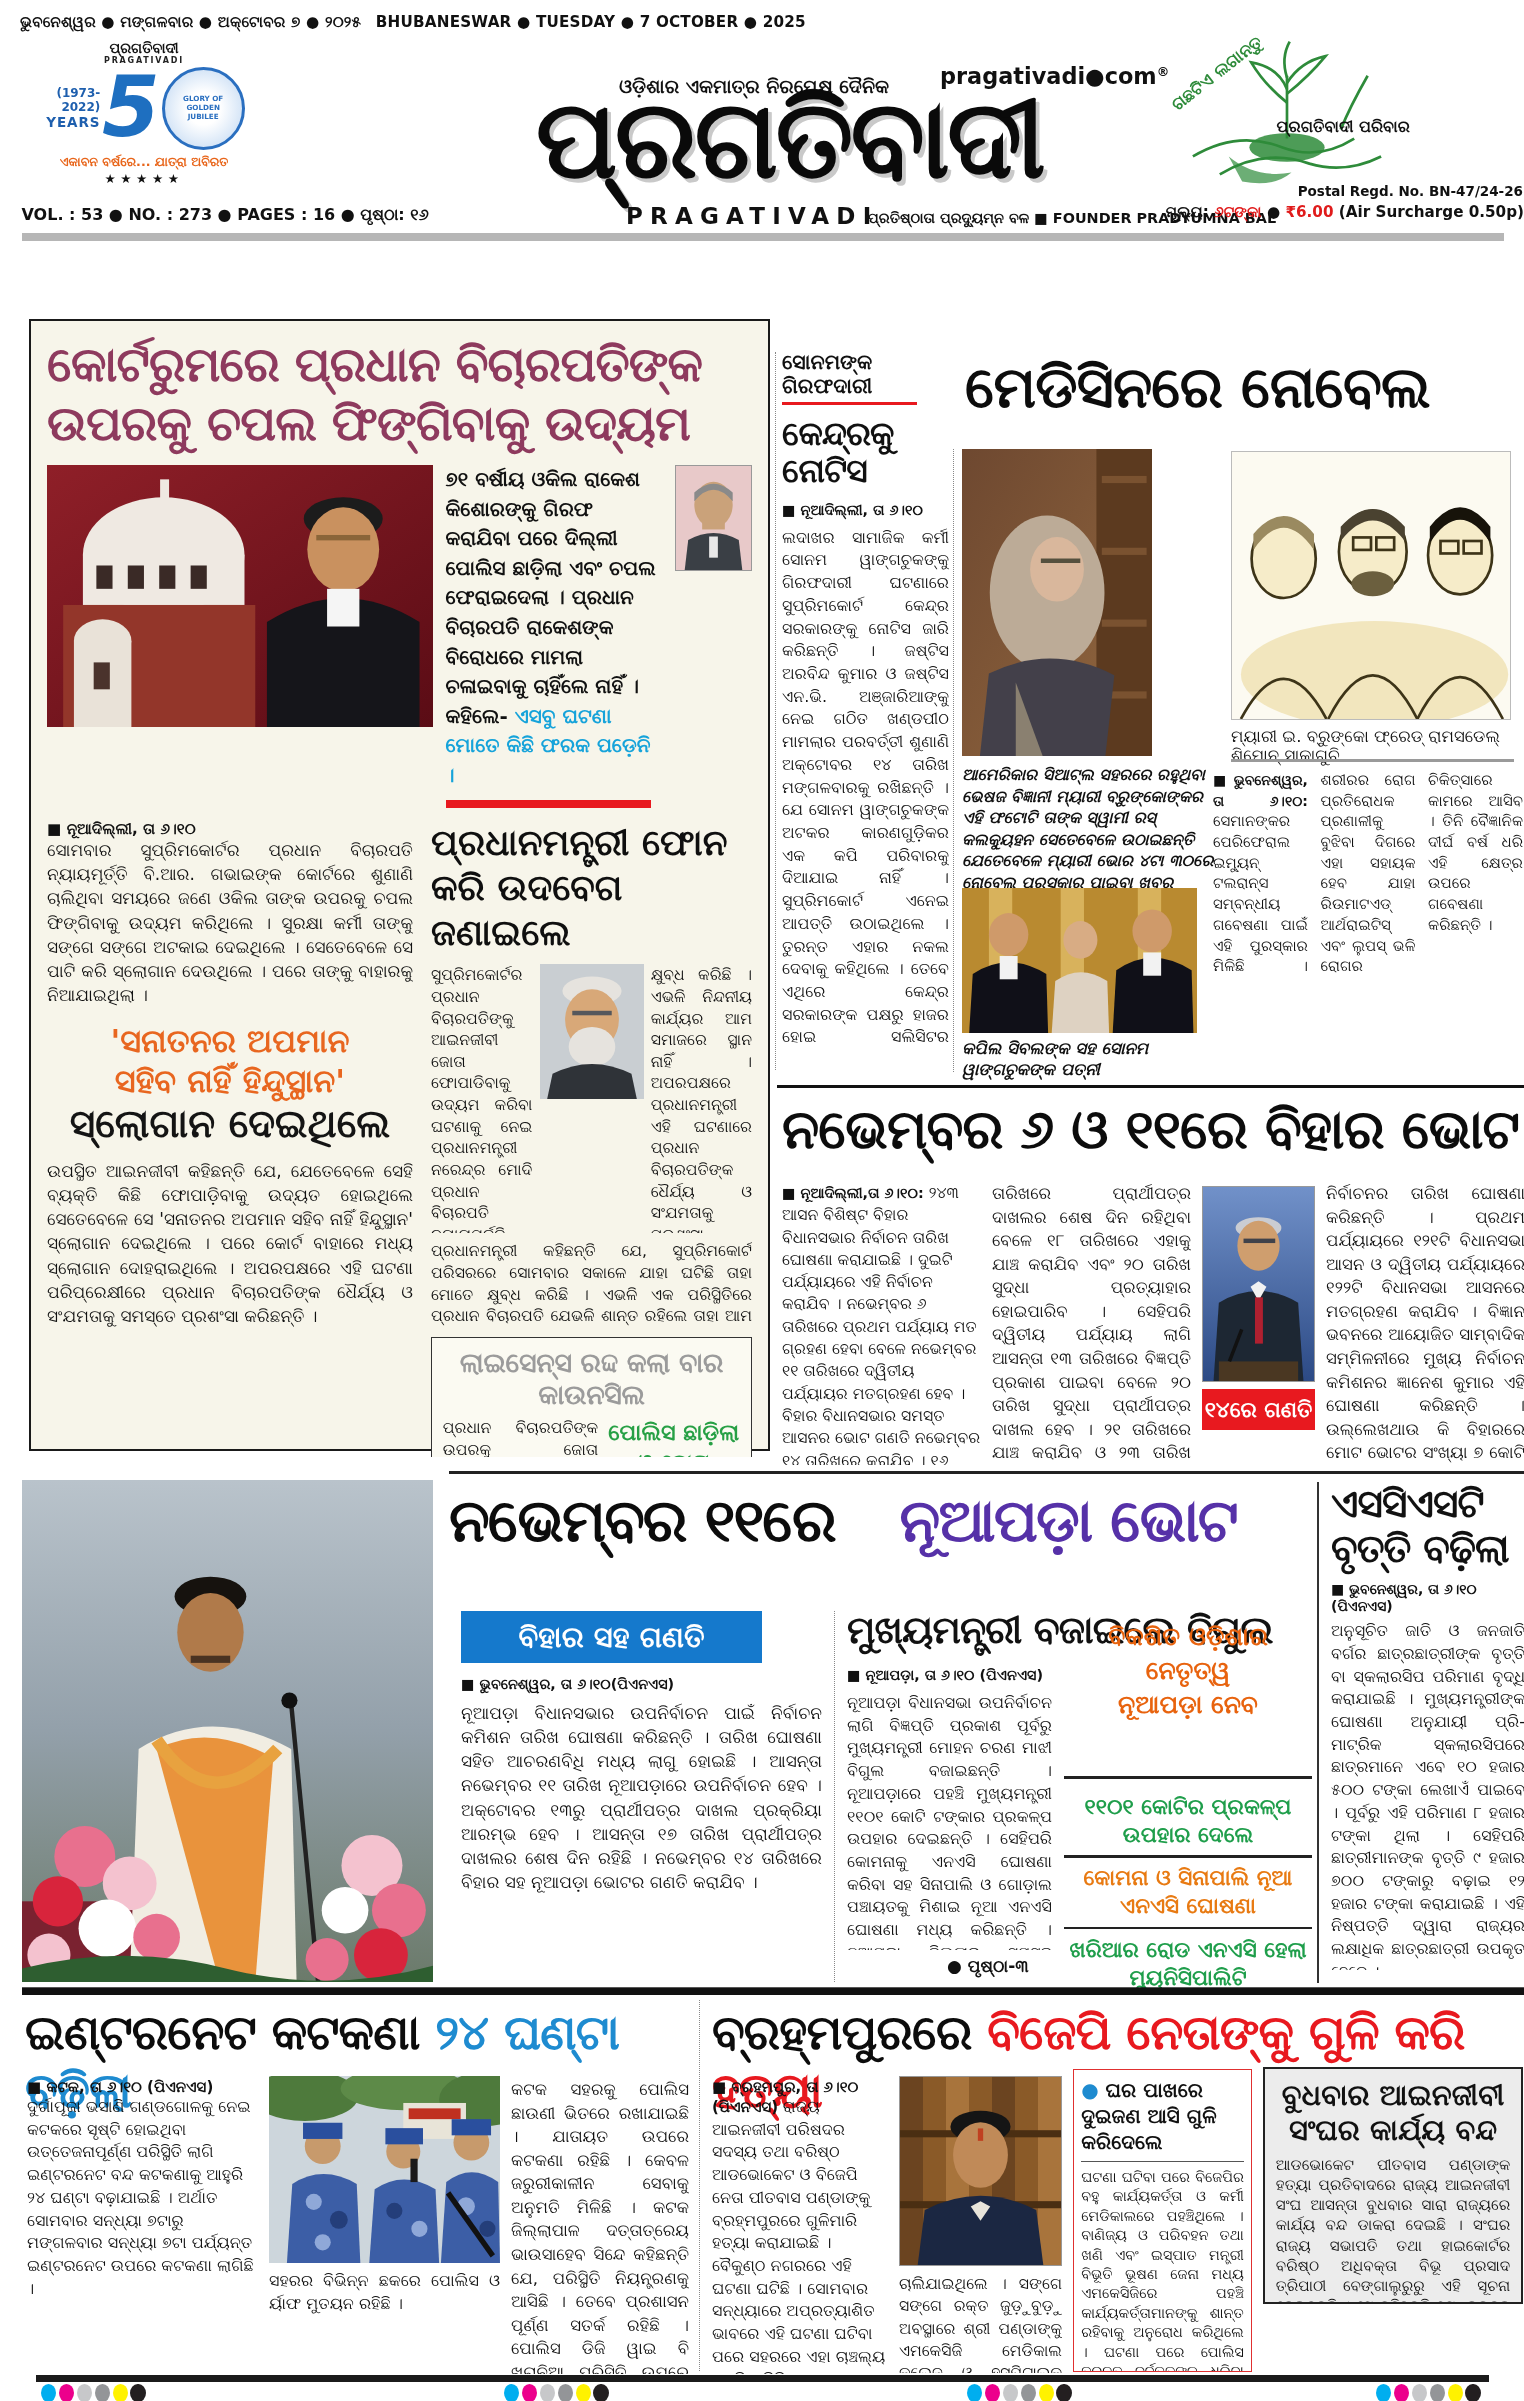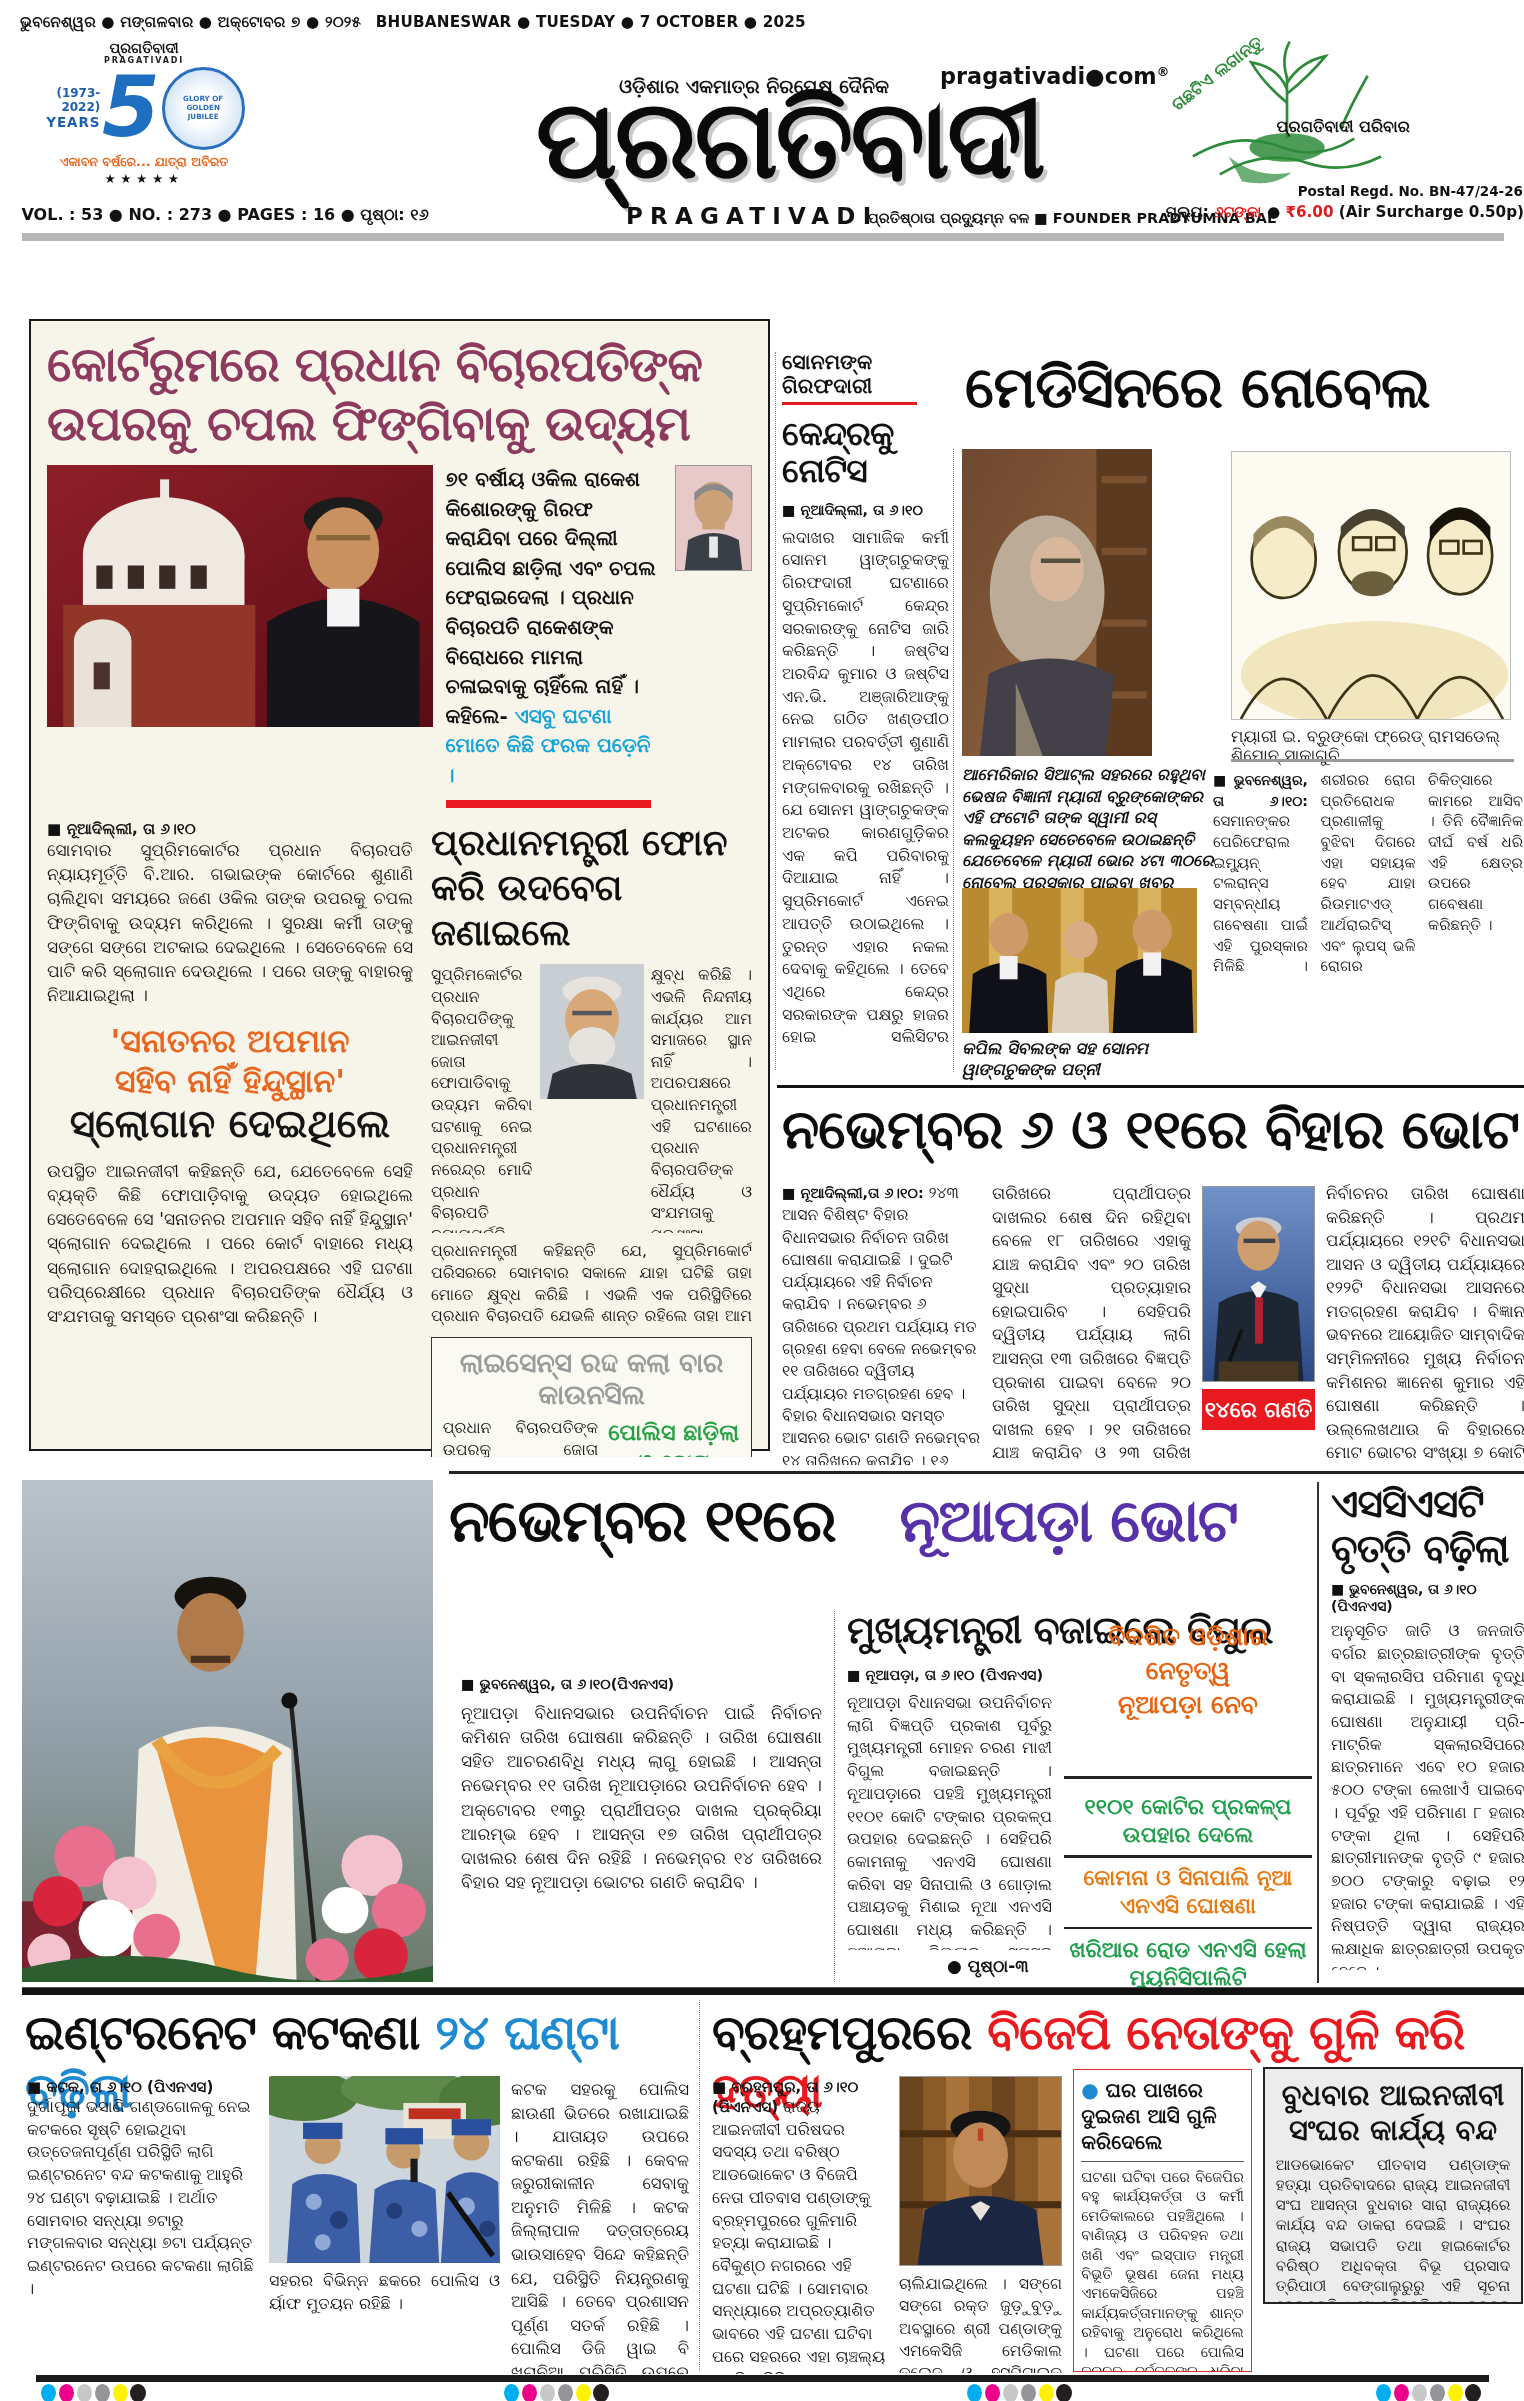--- a/index.html
+++ b/index.html
@@ -452,20 +452,21 @@
         <circle cx="340" cy="535" r="24" fill="#e8708e"></circle>
       </g>
       <path d="M0,545 Q120,515 240,548 Q350,572 458,542 L458,560 L0,560 Z" fill="#2e5e30"></path>
     </svg>
   </div>
   <div class="abs nu-head">
     <span>ନଭେମ୍ବର ୧୧ରେ </span><span class="purple">ନୂଆପଡ଼ା ଭୋଟ</span>
   </div>
   <div class="abs vd3"></div>
 
+  <div class="abs bluebox">ବିହାର ସହ ଗଣତି</div>
   <div class="abs nu-a-by byline">■ ଭୁବନେଶ୍ୱର, ତା ୬।୧୦(ପିଏନଏସ)</div>
   <div class="abs nu-a-body bodytext">ନୂଆପଡ଼ା ବିଧାନସଭାର ଉପନିର୍ବାଚନ ପାଇଁ ନିର୍ବାଚନ କମିଶନ ତାରିଖ ଘୋଷଣା କରିଛନ୍ତି । ତାରିଖ ଘୋଷଣା ସହିତ ଆଚରଣବିଧି ମଧ୍ୟ ଲାଗୁ ହୋଇଛି । ଆସନ୍ତା ନଭେମ୍ବର ୧୧ ତାରିଖ ନୂଆପଡ଼ାରେ ଉପନିର୍ବାଚନ ହେବ । ଅକ୍ଟୋବର ୧୩ରୁ ପ୍ରାର୍ଥୀପତ୍ର ଦାଖଲ ପ୍ରକ୍ରିୟା ଆରମ୍ଭ ହେବ । ଆସନ୍ତା ୧୭ ତାରିଖ ପ୍ରାର୍ଥୀପତ୍ର ଦାଖଲର ଶେଷ ଦିନ ରହିଛି । ନଭେମ୍ବର ୧୪ ତାରିଖରେ ବିହାର ସହ ନୂଆପଡ଼ା ଭୋଟର ଗଣତି କରାଯିବ ।</div>
 
   <div class="abs vdot vd4"></div>
   <div class="abs nu-b-head">ମୁଖ୍ୟମନ୍ତ୍ରୀ ବଜାଇଲେ ବିଗୁଲ</div>
   <div class="abs nu-b-by byline">■ ନୂଆପଡ଼ା, ତା ୬।୧୦ (ପିଏନଏସ)</div>
   <div class="abs nu-b-body bodytext">ନୂଆପଡ଼ା ବିଧାନସଭା ଉପନିର୍ବାଚନ ଲାଗି ବିଜ୍ଞପ୍ତି ପ୍ରକାଶ ପୂର୍ବରୁ ମୁଖ୍ୟମନ୍ତ୍ରୀ ମୋହନ ଚରଣ ମାଝୀ ବିଗୁଲ ବଜାଇଛନ୍ତି । ନୂଆପଡ଼ାରେ ପହଞ୍ଚି ମୁଖ୍ୟମନ୍ତ୍ରୀ ୧୧୦୧ କୋଟି ଟଙ୍କାର ପ୍ରକଳ୍ପ ଉପହାର ଦେଇଛନ୍ତି । ସେହିପରି କୋମନାକୁ ଏନଏସି ଘୋଷଣା କରିବା ସହ ସିନାପାଲି ଓ ଗୋଡ଼ାଲ ପଞ୍ଚାୟତକୁ ମିଶାଇ ନୂଆ ଏନଏସି ଘୋଷଣା ମଧ୍ୟ କରିଛନ୍ତି । ନୂଆପଡ଼ା ଜିଲ୍ଲାର ସମସ୍ତ ଯୋଗ୍ୟ ମହିଳାଙ୍କୁ ସୁଭଦ୍ରା ଯୋଜନାରେ ଅନ୍ତର୍ଭୁକ୍ତ କରିବାକୁ ମୁଖ୍ୟମନ୍ତ୍ରୀ ନିର୍ଦ୍ଦେଶ ଦେଇଛନ୍ତି ।</div>
   <div class="abs nu-end">● ପୃଷ୍ଠା-୩</div>
   <div class="abs nu-slogan">
     <div>ବିକଶିତ ଓଡ଼ିଶାର ନେତୃତ୍ୱ</div>

